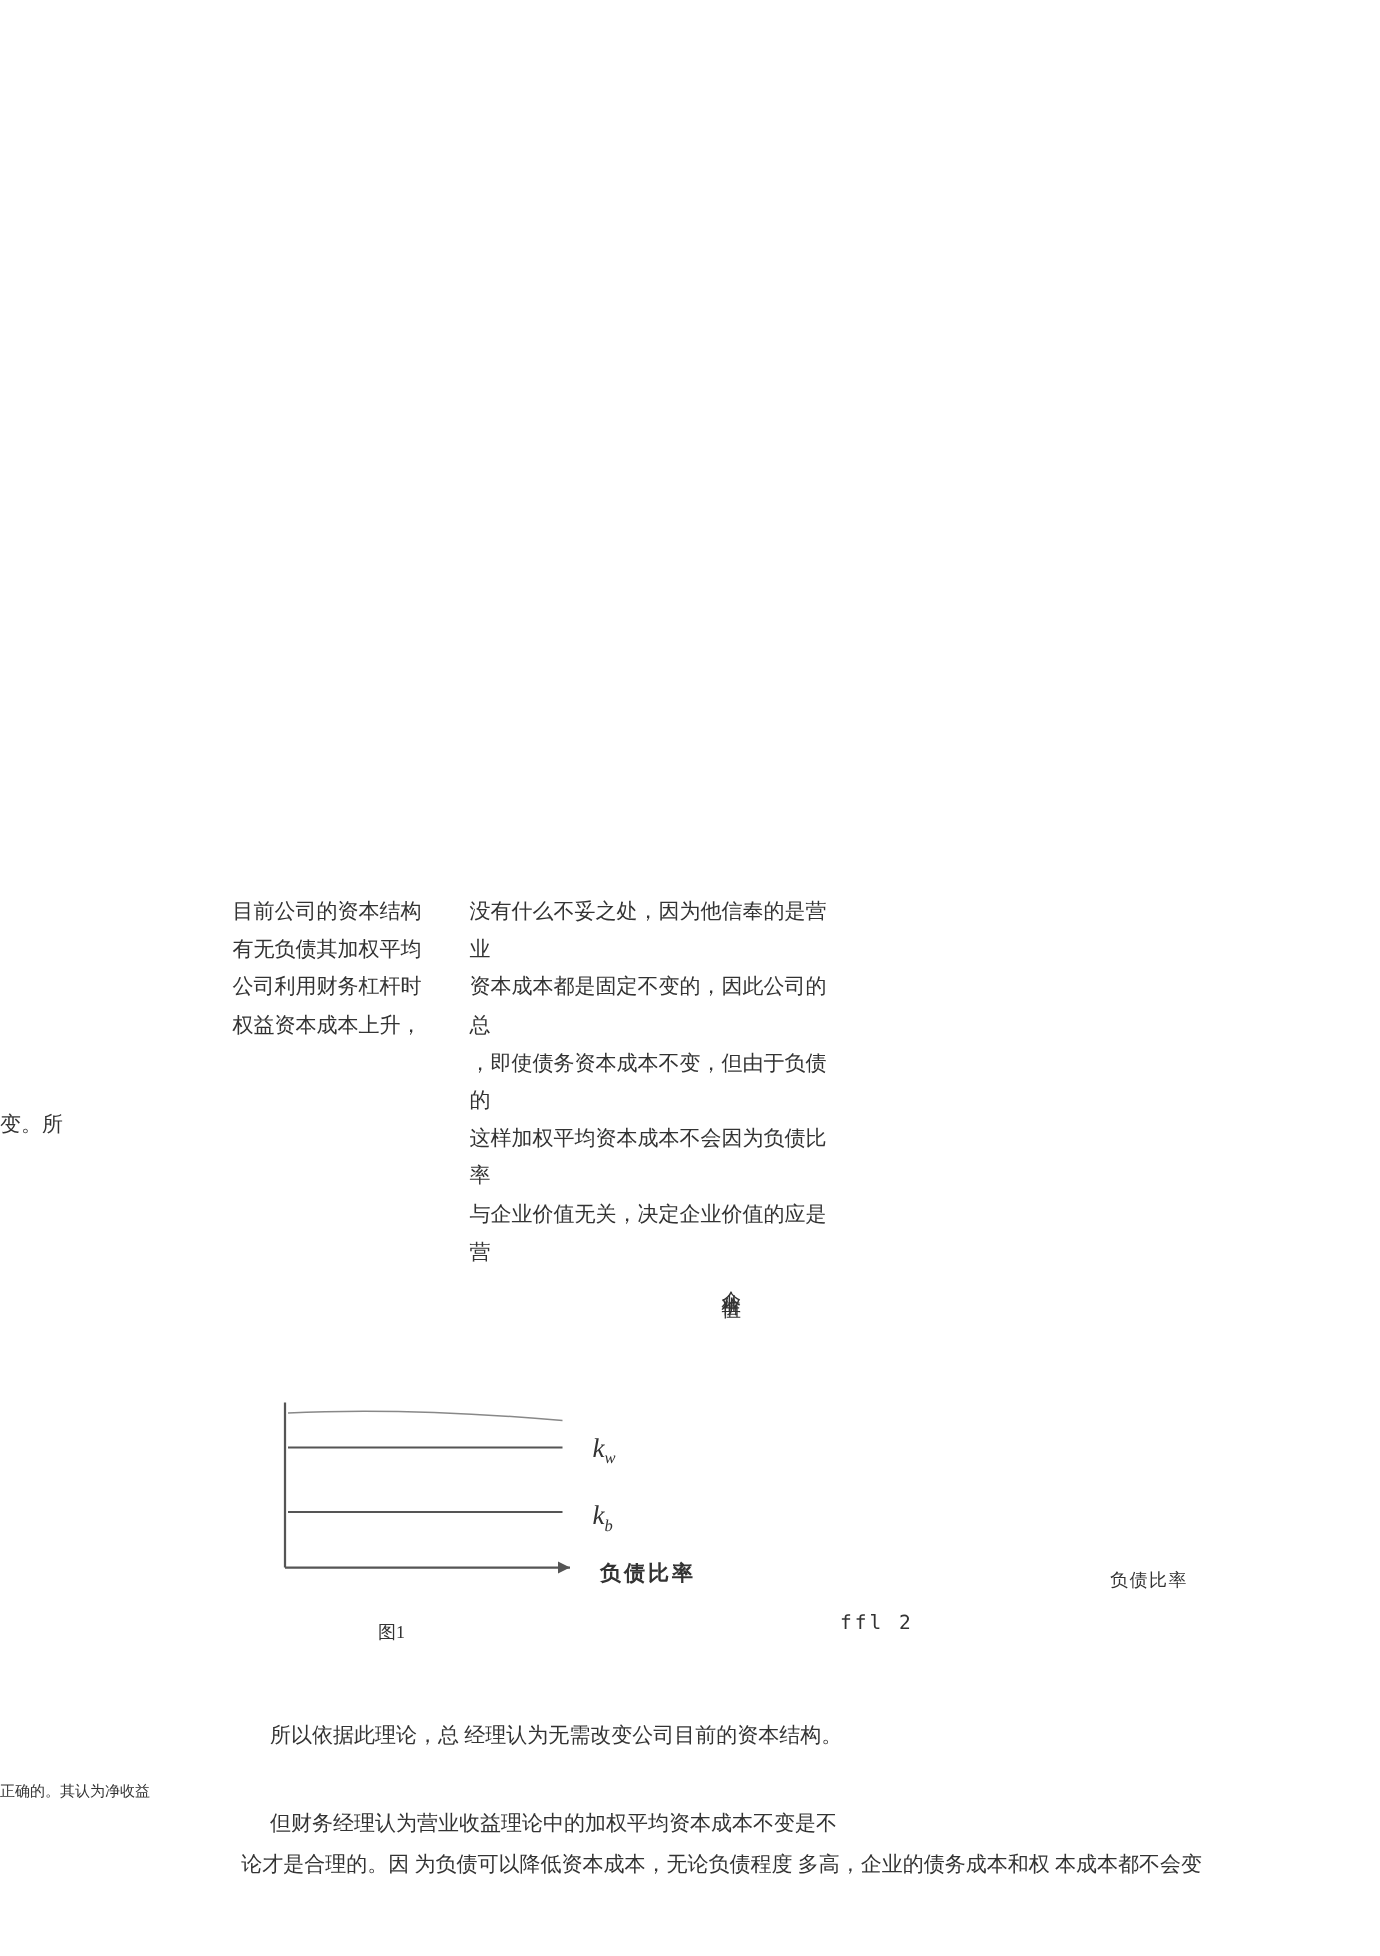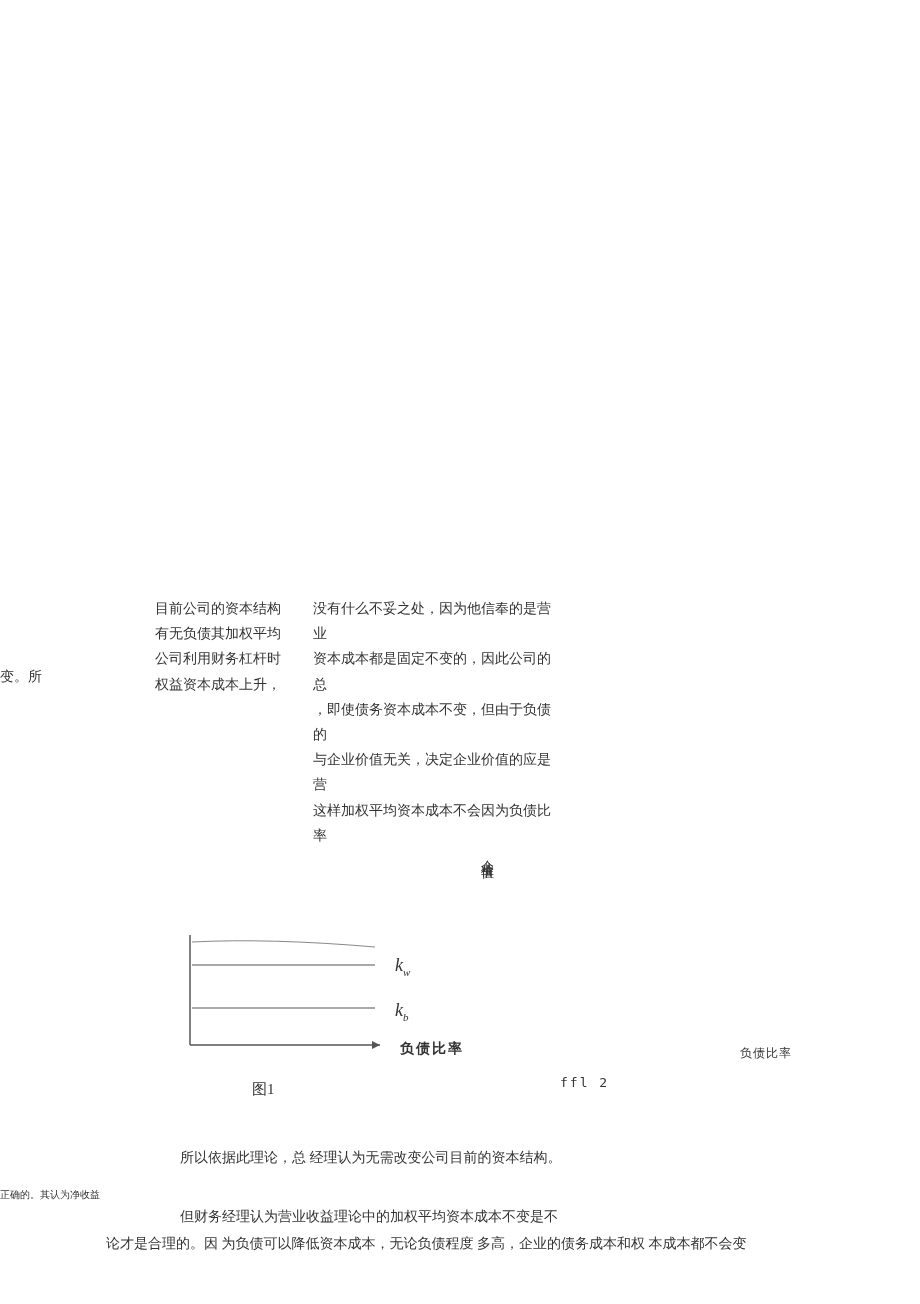--- a/index.html
+++ b/index.html
@@ -32,21 +32,21 @@
     }
     .col-b {
       width: 250px;
     }
     .col-c {
       width: 180px;
       margin-left: 30px;
     }
     .left-margin-text {
       position: absolute;
-      top: 668px;
+      top: 741px;
       left: 0px;
       font-size: 14px;
     }
     .vertical-label {
       position: absolute;
       top: 850px;
       left: 478px;
       writing-mode: vertical-rl;
       font-size: 13px;
       letter-spacing: 2px;
@@ -91,21 +91,21 @@
       position: absolute;
       top: 1045px;
       left: 740px;
       font-size: 12px;
       letter-spacing: 1px;
     }
     .fig1-label {
       position: absolute;
       top: 1080px;
       left: 252px;
-      font-size: 15px;
+      font-size: 12px;
     }
     .fig2-label {
       position: absolute;
       top: 1075px;
       left: 560px;
       font-size: 13px;
       font-family: monospace;
       letter-spacing: 2px;
     }
     .bottom-text {
@@ -124,21 +124,22 @@
       font-size: 10px;
       margin-top: 40px;
     }
     .bottom-right {
       margin-left: 25px;
     }
     .bottom-row2 {
       margin-left: 180px;
     }
     .bottom-row3 {
-      margin-left: 106px;
+      margin-left: 82px;
+      text-align: center;
     }
     .subscript {
       font-size: 11px;
       vertical-align: sub;
     }
   </style>
 </head>
 <body>
 
 <div class="text-block-1">
@@ -146,22 +147,22 @@
     <div class="col-a">
       <div>目前公司的资本结构</div>
       <div>有无负债其加权平均</div>
       <div>公司利用财务杠杆时</div>
       <div>权益资本成本上升，</div>
     </div>
     <div class="col-b">
       <div>没有什么不妥之处，因为他信奉的是营业</div>
       <div>资本成本都是固定不变的，因此公司的总</div>
       <div>，即使债务资本成本不变，但由于负债的</div>
+      <div>这样加权平均资本成本不会因为负债比率</div>
       <div>与企业价值无关，决定企业价值的应是营</div>
-      <div>这样加权平均资本成本不会因为负债比率</div>
     </div>
   </div>
 </div>
 
 <div class="left-margin-text">变。所</div>
 
 <div class="vertical-label">企业价值</div>
 
 <div class="chart-area">
   <svg class="chart-svg" viewBox="0 0 280 140">

